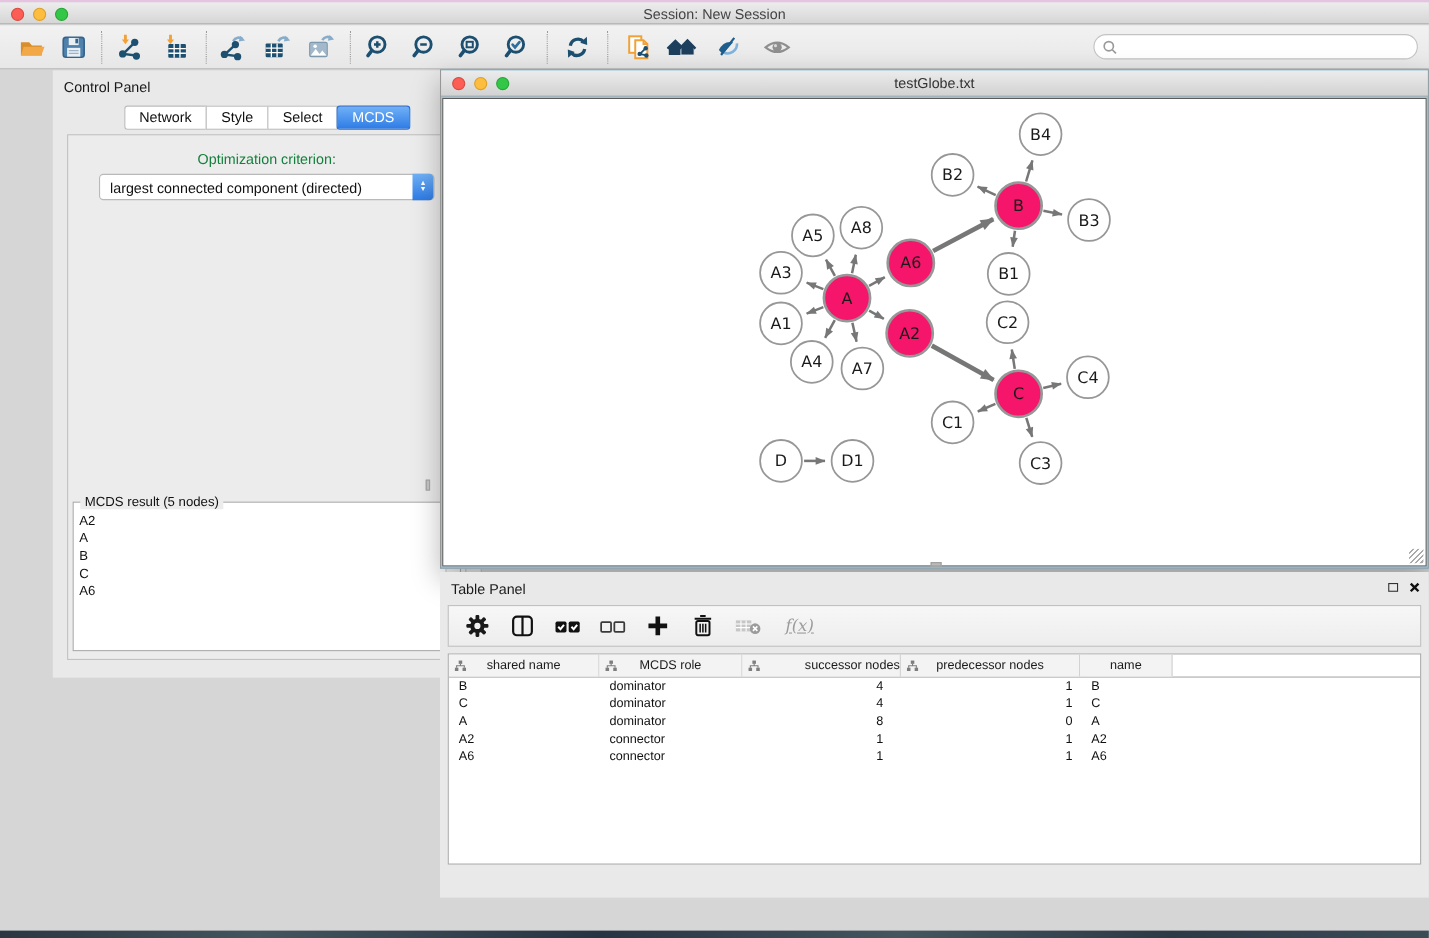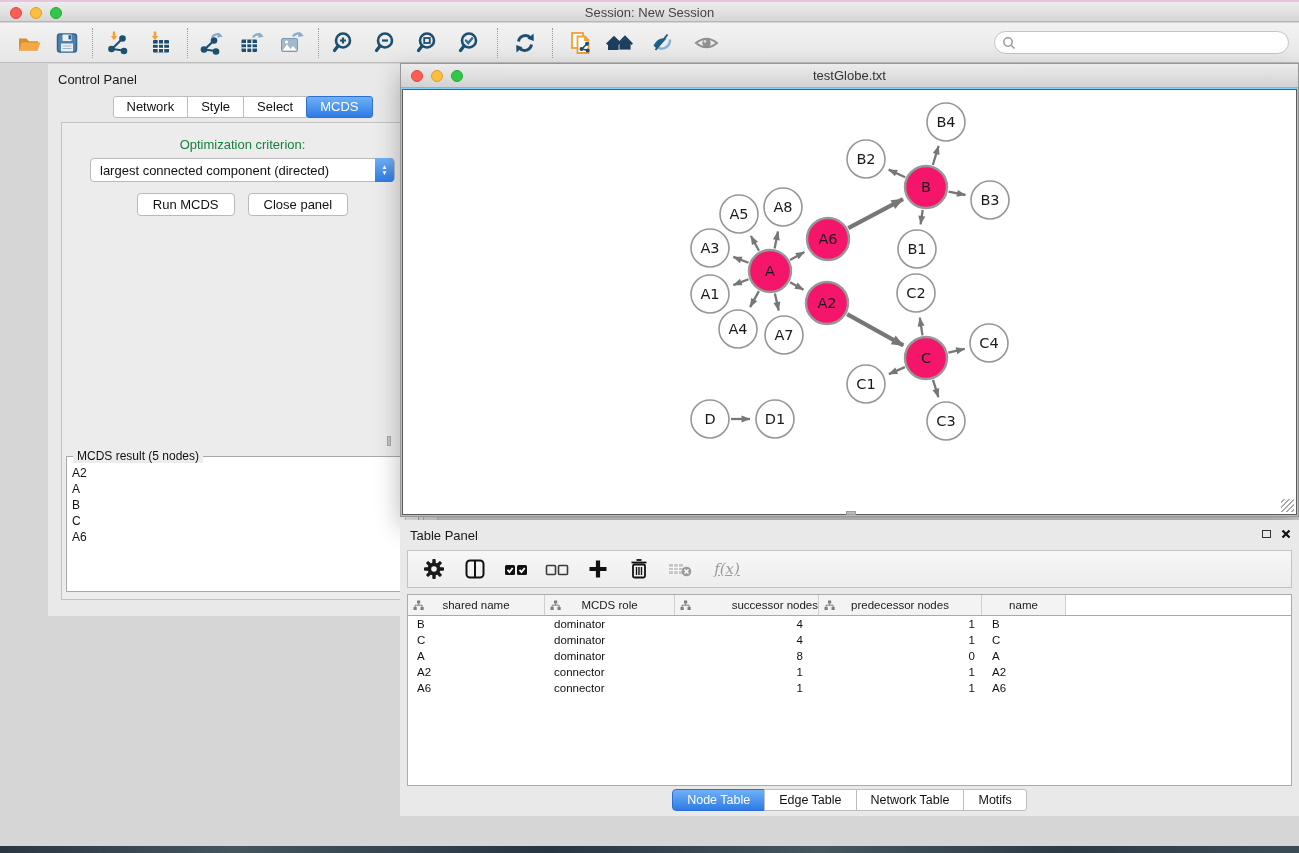--- a/index.html
+++ b/index.html
@@ -302,24 +302,20 @@
     <div class="seg-tab sel">MCDS</div>
   </div>
   <div class="cp-inner">
     <div class="opt-label">Optimization criterion:</div>
     <div class="dropdown">
       <span class="dd-text">largest connected component (directed)</span>
       <span class="dd-stepper">
           <span>▲</span>
           <span>▼</span>
         </span>
-    </div>
-    <div class="btn-row">
-      <div class="pbtn">Run MCDS</div>
-      <div class="pbtn">Close panel</div>
     </div>
     <div class="result-box">
       <div class="result-title">MCDS result (5 nodes)</div>
       <div class="result-list" id="result-list">
           <div class="result-item">A2</div>
           <div class="result-item">A</div>
           <div class="result-item">B</div>
           <div class="result-item">C</div>
           <div class="result-item">A6</div>
         </div>
@@ -595,26 +591,20 @@
         </div>
         <div class="tr">
           <div class="td c0">A6</div>
           <div class="td c1">connector</div>
           <div class="td c2">1</div>
           <div class="td c3">1</div>
           <div class="td c4">A6</div>
         </div>
       </div>
   </div>
-  <div class="tp-tabs">
-    <div class="seg-tab sel">Node Table</div>
-    <div class="seg-tab">Edge Table</div>
-    <div class="seg-tab">Network Table</div>
-    <div class="seg-tab">Motifs</div>
-  </div>
 </div>
 
 <div class="statusbar">
   <div class="list-btn">
     <svg width="18" height="16">
         <rect x="1" y="1.5" width="3.5" height="3" fill="#111"></rect>
         <rect x="6.5" y="1.8" width="10" height="2.4" fill="#111"></rect>
         <rect x="1" y="6.5" width="3.5" height="3" fill="#111"></rect>
         <rect x="6.5" y="6.8" width="10" height="2.4" fill="#111"></rect>
         <rect x="1" y="11.5" width="3.5" height="3" fill="#111"></rect>

